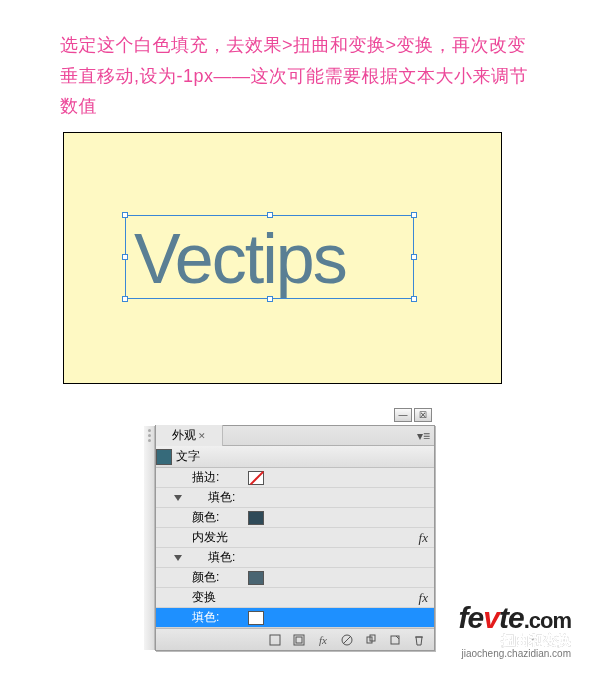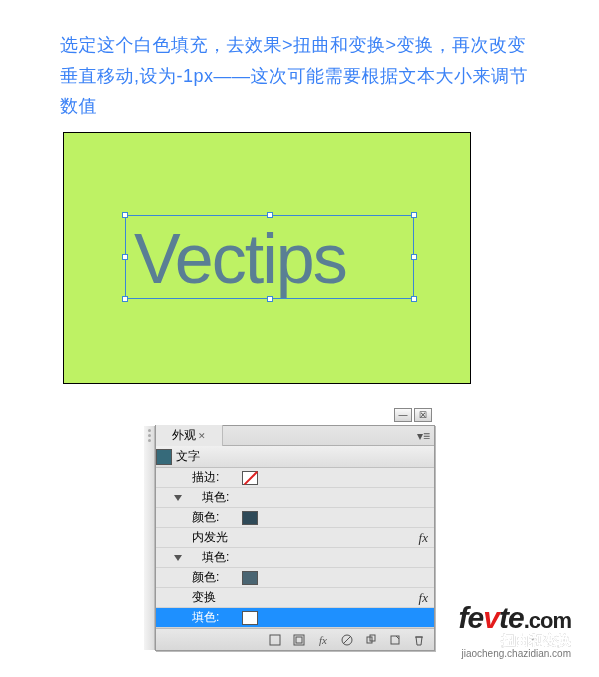--- a/index.html
+++ b/index.html
@@ -6,33 +6,33 @@
   body {
     margin: 0;
     width: 599px;
     height: 677px;
     background: #fff;
     font-family: "Microsoft YaHei", sans-serif;
     position: relative;
     overflow: hidden;
   }
   .instruction {
-    color: #3b82f6;
+    color: #ec4899;
     font-size: 18px;
     line-height: 1.7;
     padding: 30px 60px 10px 60px;
     letter-spacing: 0.5px;
   }
   .artboard-wrap {
     position: relative;
     margin: 0 0 0 63px;
-    width: 408px;
+    width: 439px;
     height: 252px;
     border: 1px solid #000;
-    background: #bef264;
+    background: #fef9c3;
   }
   .sel-box {
     position: absolute;
     left: 61px;
     top: 82px;
     width: 289px;
     height: 84px;
     border: 1px solid #3a87d6;
   }
   .sel-box .h {
@@ -115,21 +115,21 @@
     width: 16px; height: 16px;
     background: #366a7a;
     border: 1px solid #555;
   }
   .row {
     display: flex;
     align-items: center;
     height: 20px;
     padding-left: 18px;
     border-bottom: 1px solid #d3d3d3;
-    gap: 18px;
+    gap: 24px;
     position: relative;
   }
   .row .label { min-width: 32px; }
   .row.sub { padding-left: 36px; }
   .row.sel { background: #1e90ff; color: #fff; }
   .tri {
     display: inline-block;
     width: 0; height: 0;
     border-left: 4px solid transparent;
     border-right: 4px solid transparent;

